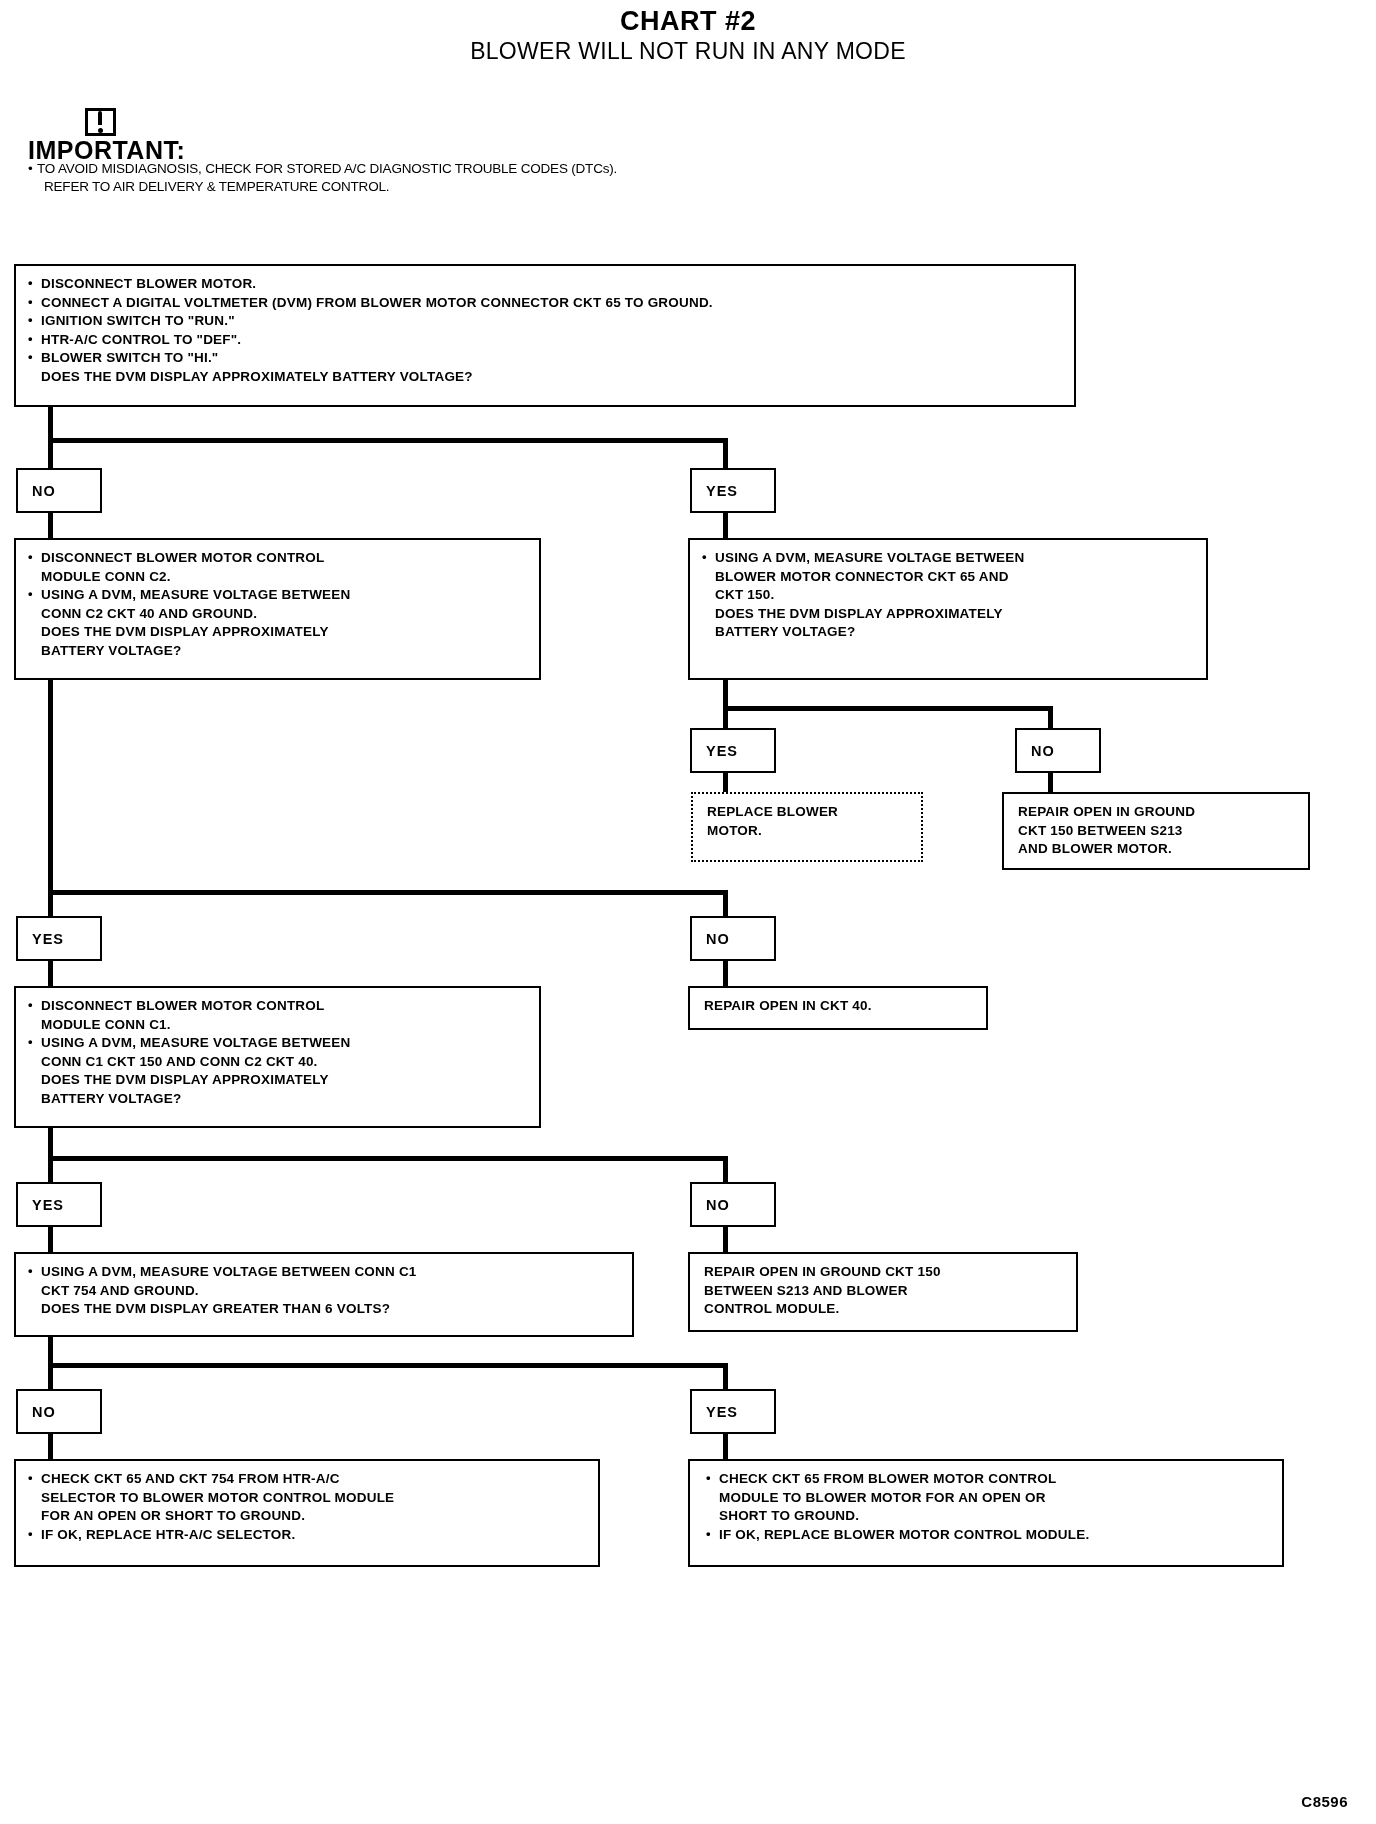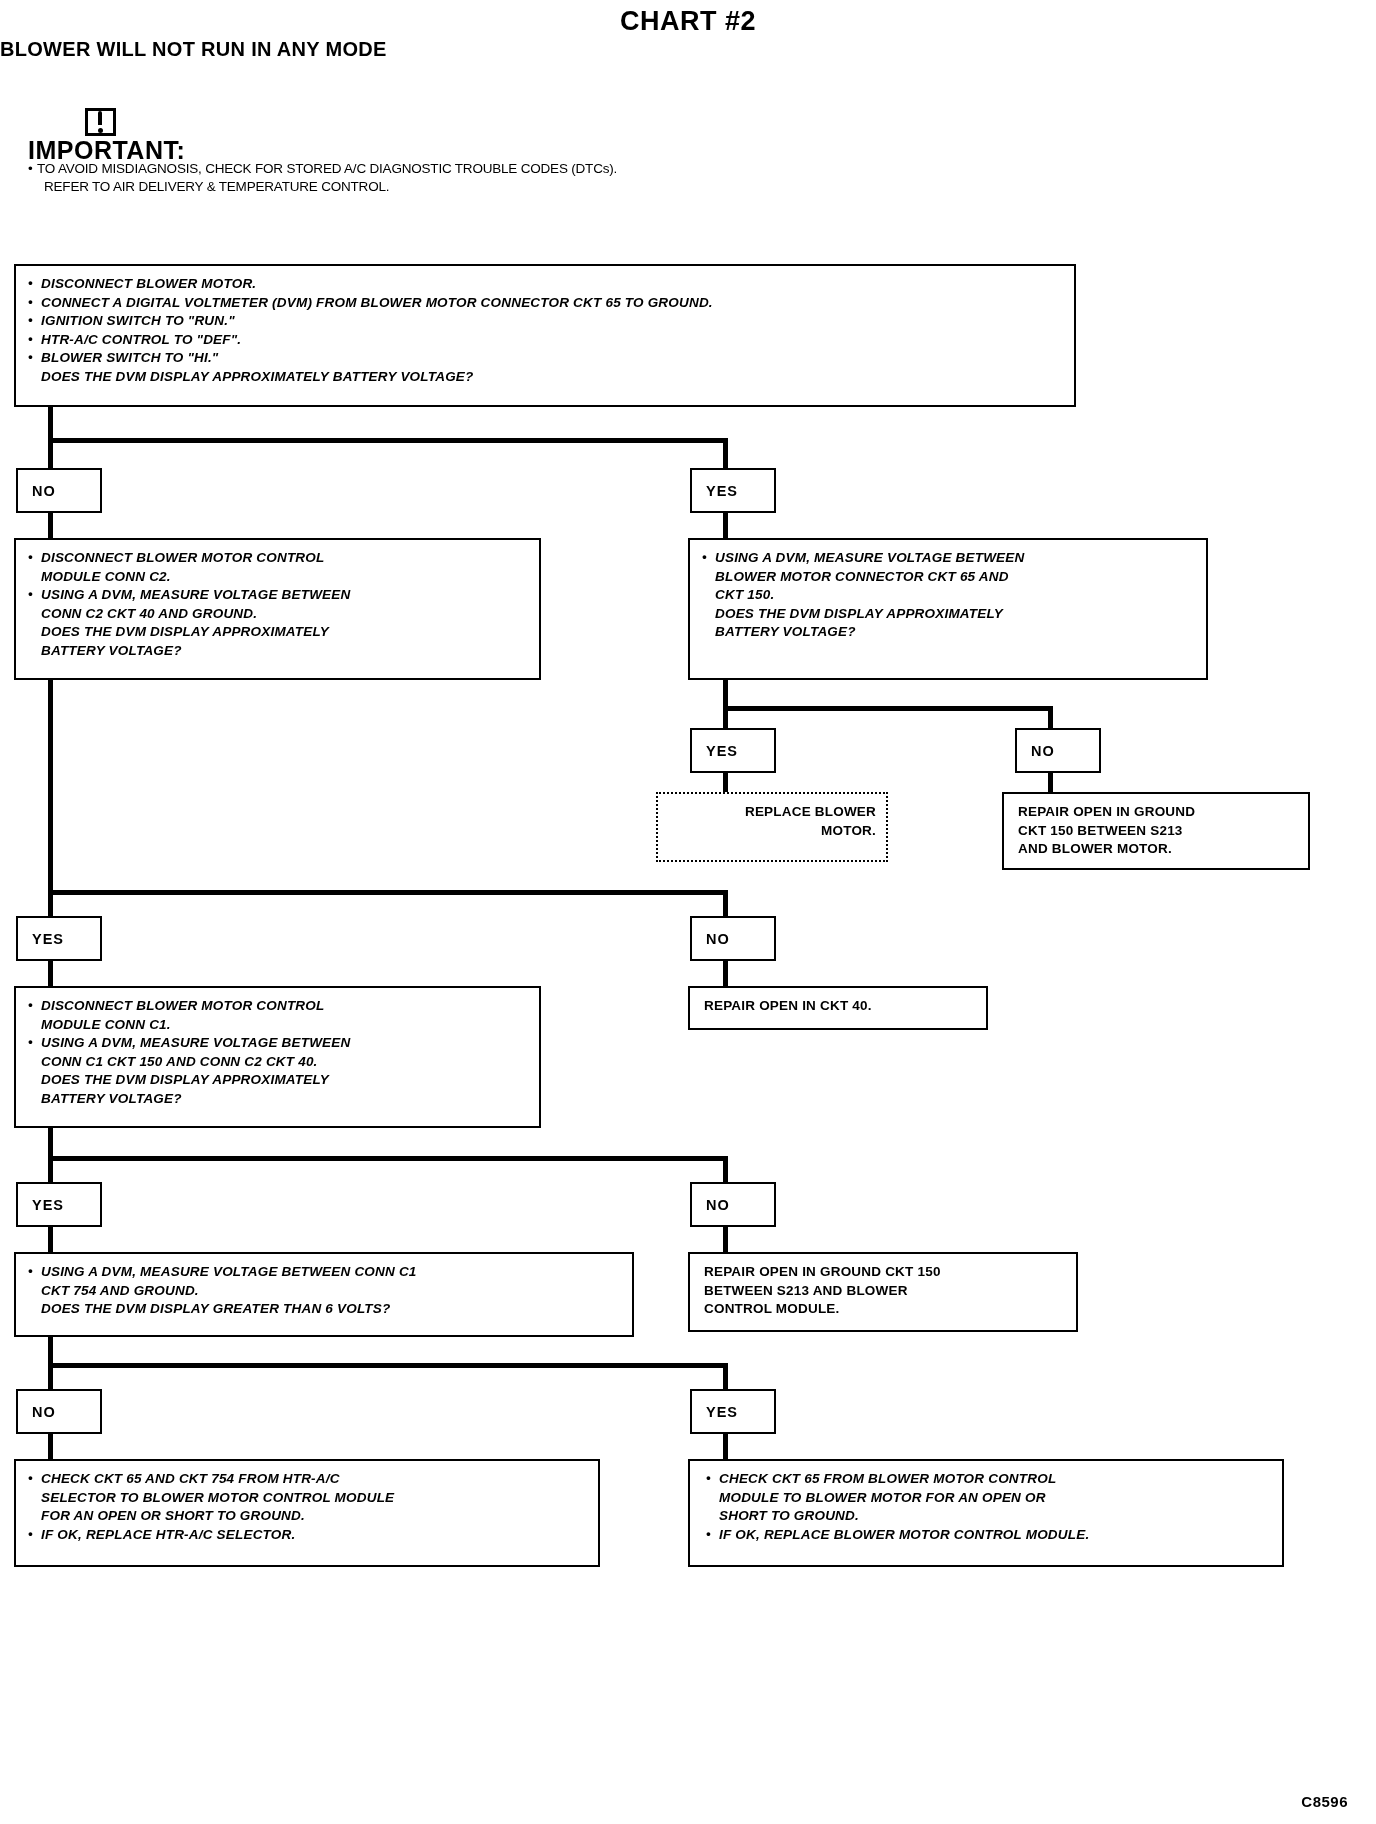--- a/index.html
+++ b/index.html
@@ -9,22 +9,22 @@
     color:#000;overflow:hidden;
   }
   .page{position:absolute;inset:0;}
 
   
   .title1{
     position:absolute;left:0;top:6px;width:1376px;text-align:center;
     font-size:27px;font-weight:bold;letter-spacing:.5px;
   }
   .title2{
-    position:absolute;left:0;top:38px;width:1376px;
-    font-size:20px;font-weight:bold;letter-spacing:.3px;
+    position:absolute;left:0;top:38px;width:1376px;text-align:center;
+    font-size:23px;font-weight:normal;letter-spacing:.3px;
   }
 
   
   .imp-wrap{position:absolute;left:28px;top:108px;height:40px;display:flex;align-items:center;flex-direction:column;}
   .imp-icon{
     width:31px;height:40px;border:3px solid #000;box-sizing:border-box;
     display:flex;flex-direction:column;align-items:center;justify-content:center;
     margin-right:13px;
   }
   .imp-icon .bang{
@@ -38,21 +38,21 @@
   .imp-text .tight{letter-spacing:-.2px;}
 
   
   .box{
     position:absolute;border:2.5px solid #000;background:#fff;box-sizing:border-box;
     font-size:13.5px;font-weight:bold;letter-spacing:.2px;line-height:18.5px;
     padding:9px 10px 8px 12px;
   }
   .box.dotted{border:2.5px dotted #000;}
   .box ul{margin:0;padding:0;list-style:none;}
-  .box li{position:relative;padding-left:13px;margin:0;font-style:italic;}
+  .box li{position:relative;padding-left:13px;margin:0;}
   .box li:before{content:"•";position:absolute;left:0;top:-1px;font-size:13px;}
   .box li .cont{display:block;}
 
   
   .dec{
     position:absolute;border:2.5px solid #000;background:#fff;box-sizing:border-box;
     font-size:14.5px;font-weight:bold;letter-spacing:1px;
     display:flex;align-items:center;padding-left:14px;text-align:right;
   }
 
@@ -141,21 +141,21 @@
   <div class="ln hl" style="left:723px;top:706px;width:330px;"></div>
   <div class="ln vl" style="left:723px;top:706px;height:24px;"></div>
   <div class="ln vl" style="left:1048px;top:706px;height:24px;"></div>
 
   <div class="dec" style="left:690px;top:728px;width:86px;height:45px;">YES</div>
   <div class="dec" style="left:1015px;top:728px;width:86px;height:45px;">NO</div>
 
   <div class="ln vl" style="left:723px;top:772px;height:22px;"></div>
   <div class="ln vl" style="left:1048px;top:772px;height:22px;"></div>
 
-  <div class="box dotted" style="left:656px;top:792px;width:232px;height:70px;padding-left:14px;text-align:right;">
+  <div class="box dotted" style="left:691px;top:792px;width:232px;height:70px;padding-left:14px;">
     <div>REPLACE BLOWER</div>
     <div>MOTOR.</div>
   </div>
 
   <div class="box" style="left:1002px;top:792px;width:308px;height:78px;padding-left:14px;">
     <div>REPAIR OPEN IN GROUND</div>
     <div>CKT 150 BETWEEN S213</div>
     <div>AND BLOWER MOTOR.</div>
   </div>
 

